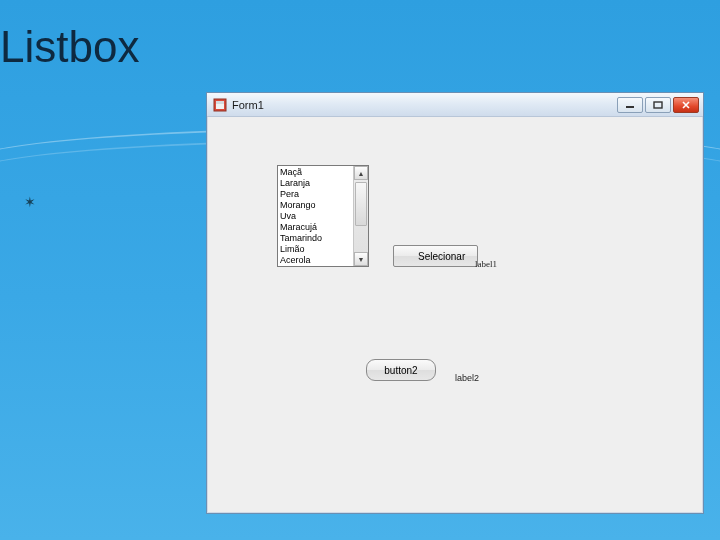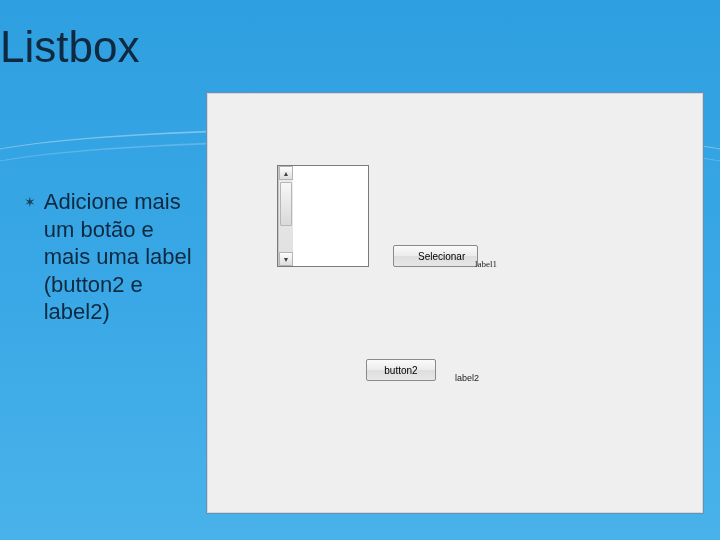--- a/index.html
+++ b/index.html
@@ -93,49 +93,86 @@
   .wf-button {
     position: absolute;
     height: 22px; padding: 0 12px;
     background: linear-gradient(180deg,#fafafa 0%,#ececec 48%,#dedede 52%,#e7e7e7 100%);
     border: 1px solid #8a8a8a; border-radius: 2px;
     font-size: 10px; font-family: "Tahoma","Segoe UI",Arial,sans-serif; color: #000;
     display: flex; align-items: center; justify-content: center;
     min-width: 70px;
   }
   #btn-selec { left: 182px; top: 124px; padding-left: 24px; }
-  #btn-2     { left: 155px; top: 238px; }
+  #btn-2     { left: 155px; top: 238px; border-radius: 9px; }
   
   .wf-label {
     position: absolute; font-size: 9px; font-family: "Tahoma","Segoe UI",Arial,sans-serif;
     color: #222;
   }
   #lbl-1 { left: 264px; top: 138px; font-family: Liberation Serif, serif; }
   #lbl-2 { left: 244px; top: 252px; text-align: center; }
 </style>
 </head>
 <body>
 
 <div class="slide">
   <div class="title">Listbox</div>
   <div class="wave-top"></div>
   <div class="wave-bot"></div>
 
   <div class="bullet-area">
     <div class="bullet-item">
       <span class="bullet-star">✶</span>
-      <span>Adicione mais um botão e mais uma label (button2 e label2)</span>
     </div>
   </div>
 
   <div class="win">
+    <div class="titlebar">
+      <span class="icon">
+        <svg width="14" height="14" viewBox="0 0 14 14">
+          <rect x="1" y="1" width="12" height="12" fill="#d94a3a" stroke="#8f3225"></rect>
+          <rect x="3" y="3" width="8" height="8" fill="#f2f2f2"></rect>
+          <rect x="3" y="3" width="8" height="3" fill="#d5dbdf"></rect>
+        </svg>
+      </span>
+      <span class="caption">Form1</span>
+      <div class="win-btns">
+        <div class="win-btn">
+          <svg width="10" height="8" viewBox="0 0 10 8">
+              <rect x="1" y="5" width="8" height="2" fill="#333"></rect>
+            </svg>
+        </div>
+        <div class="win-btn">
+          <svg width="10" height="8" viewBox="0 0 10 8">
+              <rect x="1" y="1" width="8" height="6" fill="none" stroke="#333" stroke-width="1.4"></rect>
+            </svg>
+        </div>
+        <div class="win-btn close">
+          <svg width="10" height="8" viewBox="0 0 10 8">
+              <path d="M2 1 L8 7 M8 1 L2 7" stroke="#fff" stroke-width="1.6"></path>
+            </svg>
+        </div>
+      </div>
+    </div>
 
     <div class="client">
 
       <div class="listbox">
+        <div class="listbox-items" id="listbox-items">
+            <div>Maçã</div>
+            <div>Laranja</div>
+            <div>Pera</div>
+            <div>Morango</div>
+            <div>Uva</div>
+            <div>Maracujá</div>
+            <div>Tamarindo</div>
+            <div>Limão</div>
+            <div>Acerola</div>
+          </div>
         <div class="listbox-scroll">
           <div class="sc-btn">▲</div>
           <div class="sc-track">
             <div class="sc-thumb"></div>
           </div>
           <div class="sc-btn">▼</div>
         </div>
       </div>
 
       <div id="btn-selec" class="wf-button">

